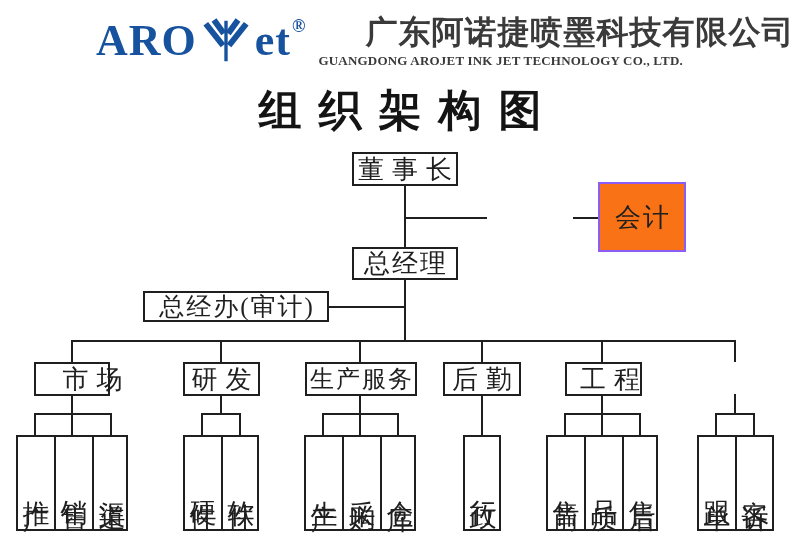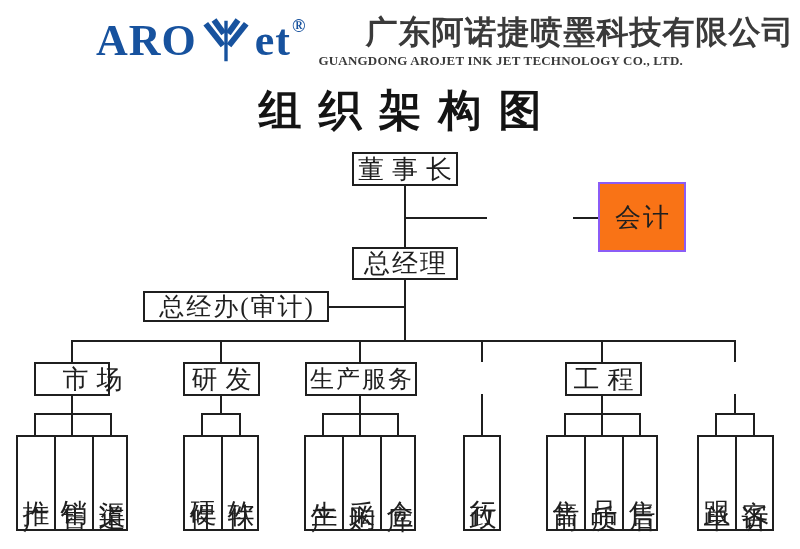--- a/index.html
+++ b/index.html
@@ -123,21 +123,24 @@
 
   <div class="box ls8" style="left:34px;top:362px;width:76px;height:34px;padding-left:41px;">
     <span>市场</span>
   </div>
   <div class="box ls8" style="left:183px;top:362px;width:77px;height:34px;">
     <span>研发</span>
   </div>
   <div class="box ls2" style="left:305px;top:362px;width:112px;height:34px;font-size:24px;">
     <span>生产服务</span>
   </div>
-  <div class="box ls8" style="left:565px;top:362px;width:77px;height:34px;">
+  <div class="box ls8" style="left:443px;top:362px;width:78px;height:34px;">
+    <span>后勤</span>
+  </div>
+  <div class="box ls8" style="left:565px;top:362px;width:77px;height:34px;justify-content:flex-end;">
     <span>工程</span>
   </div>
 
   <div class="group" style="left:16px;top:435px;width:112px;height:96px;">
     <div class="cell">
         <span class="vtext">推广</span>
       </div>
     <div class="cell">
         <span class="vtext">销售</span>
       </div>

